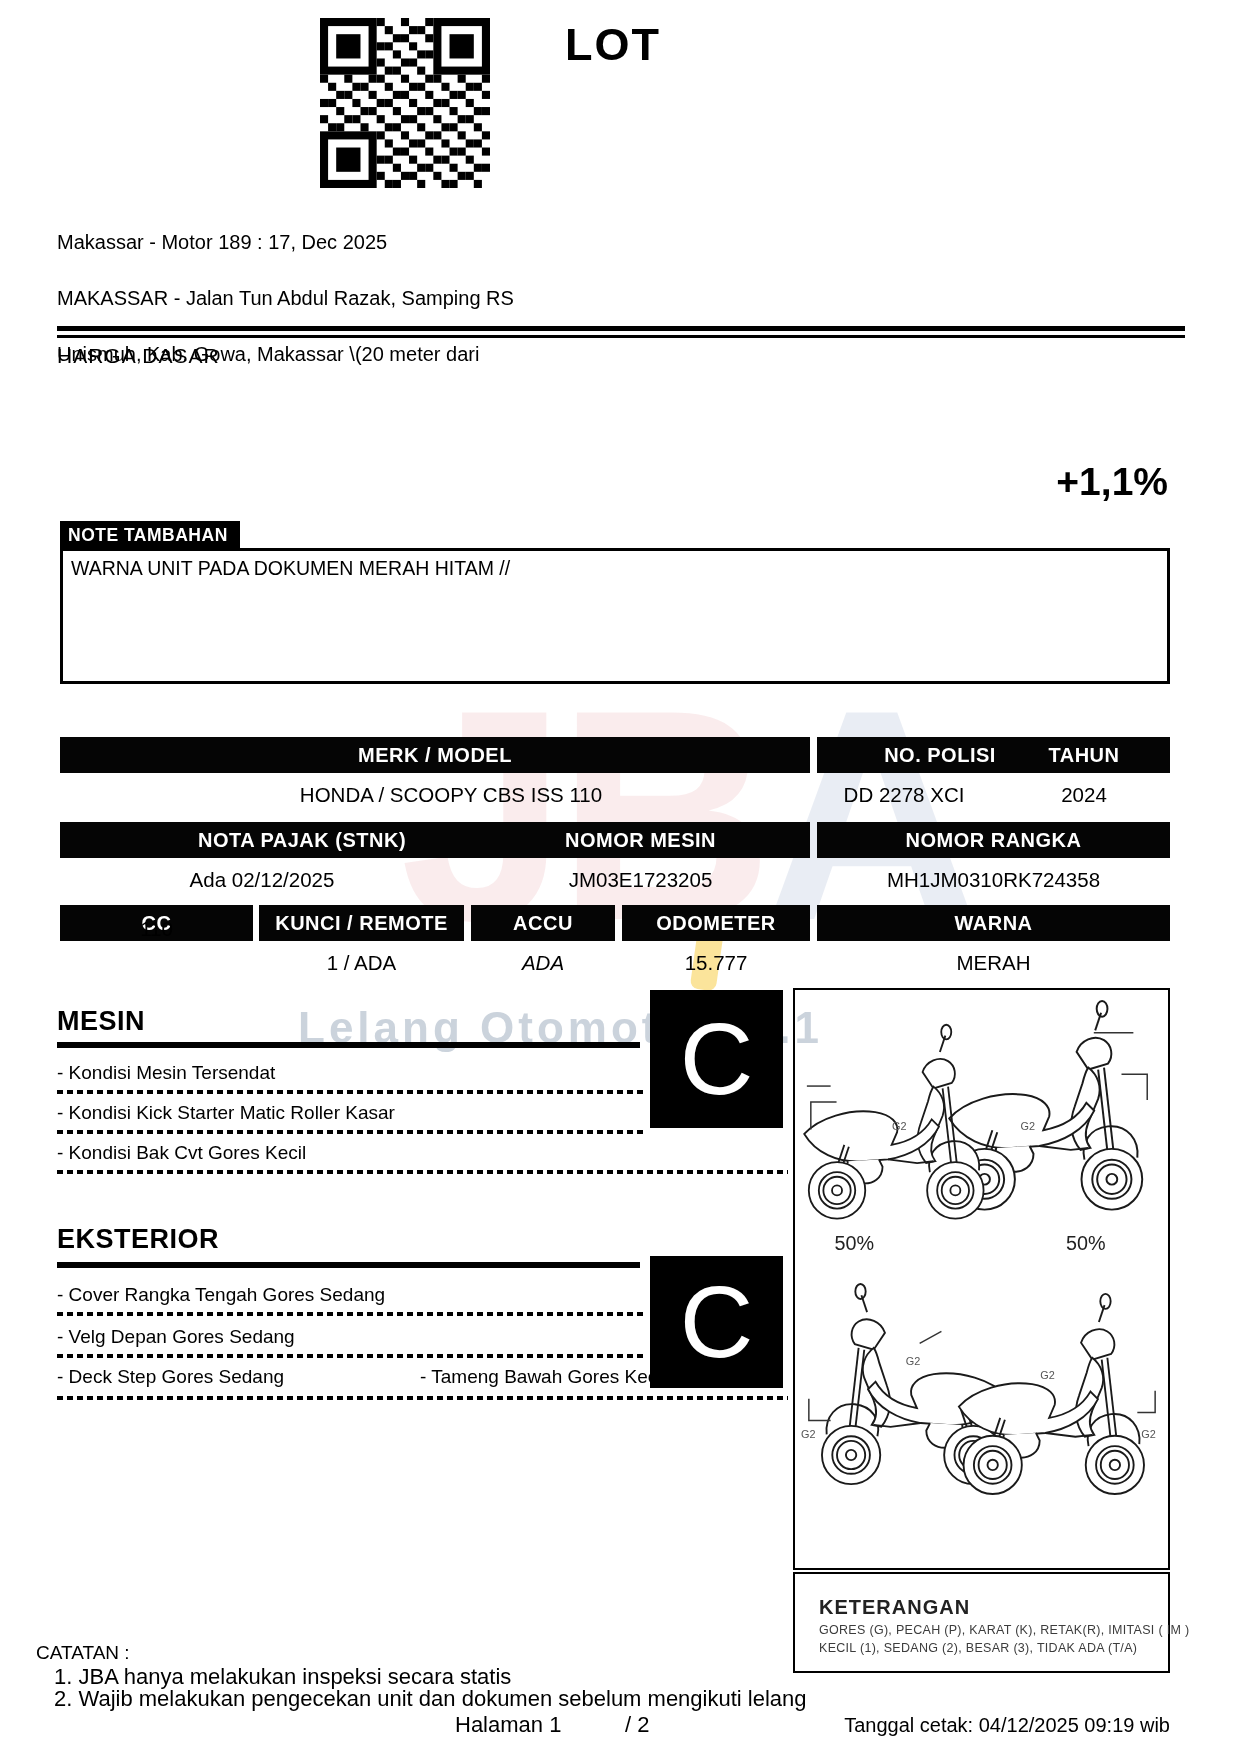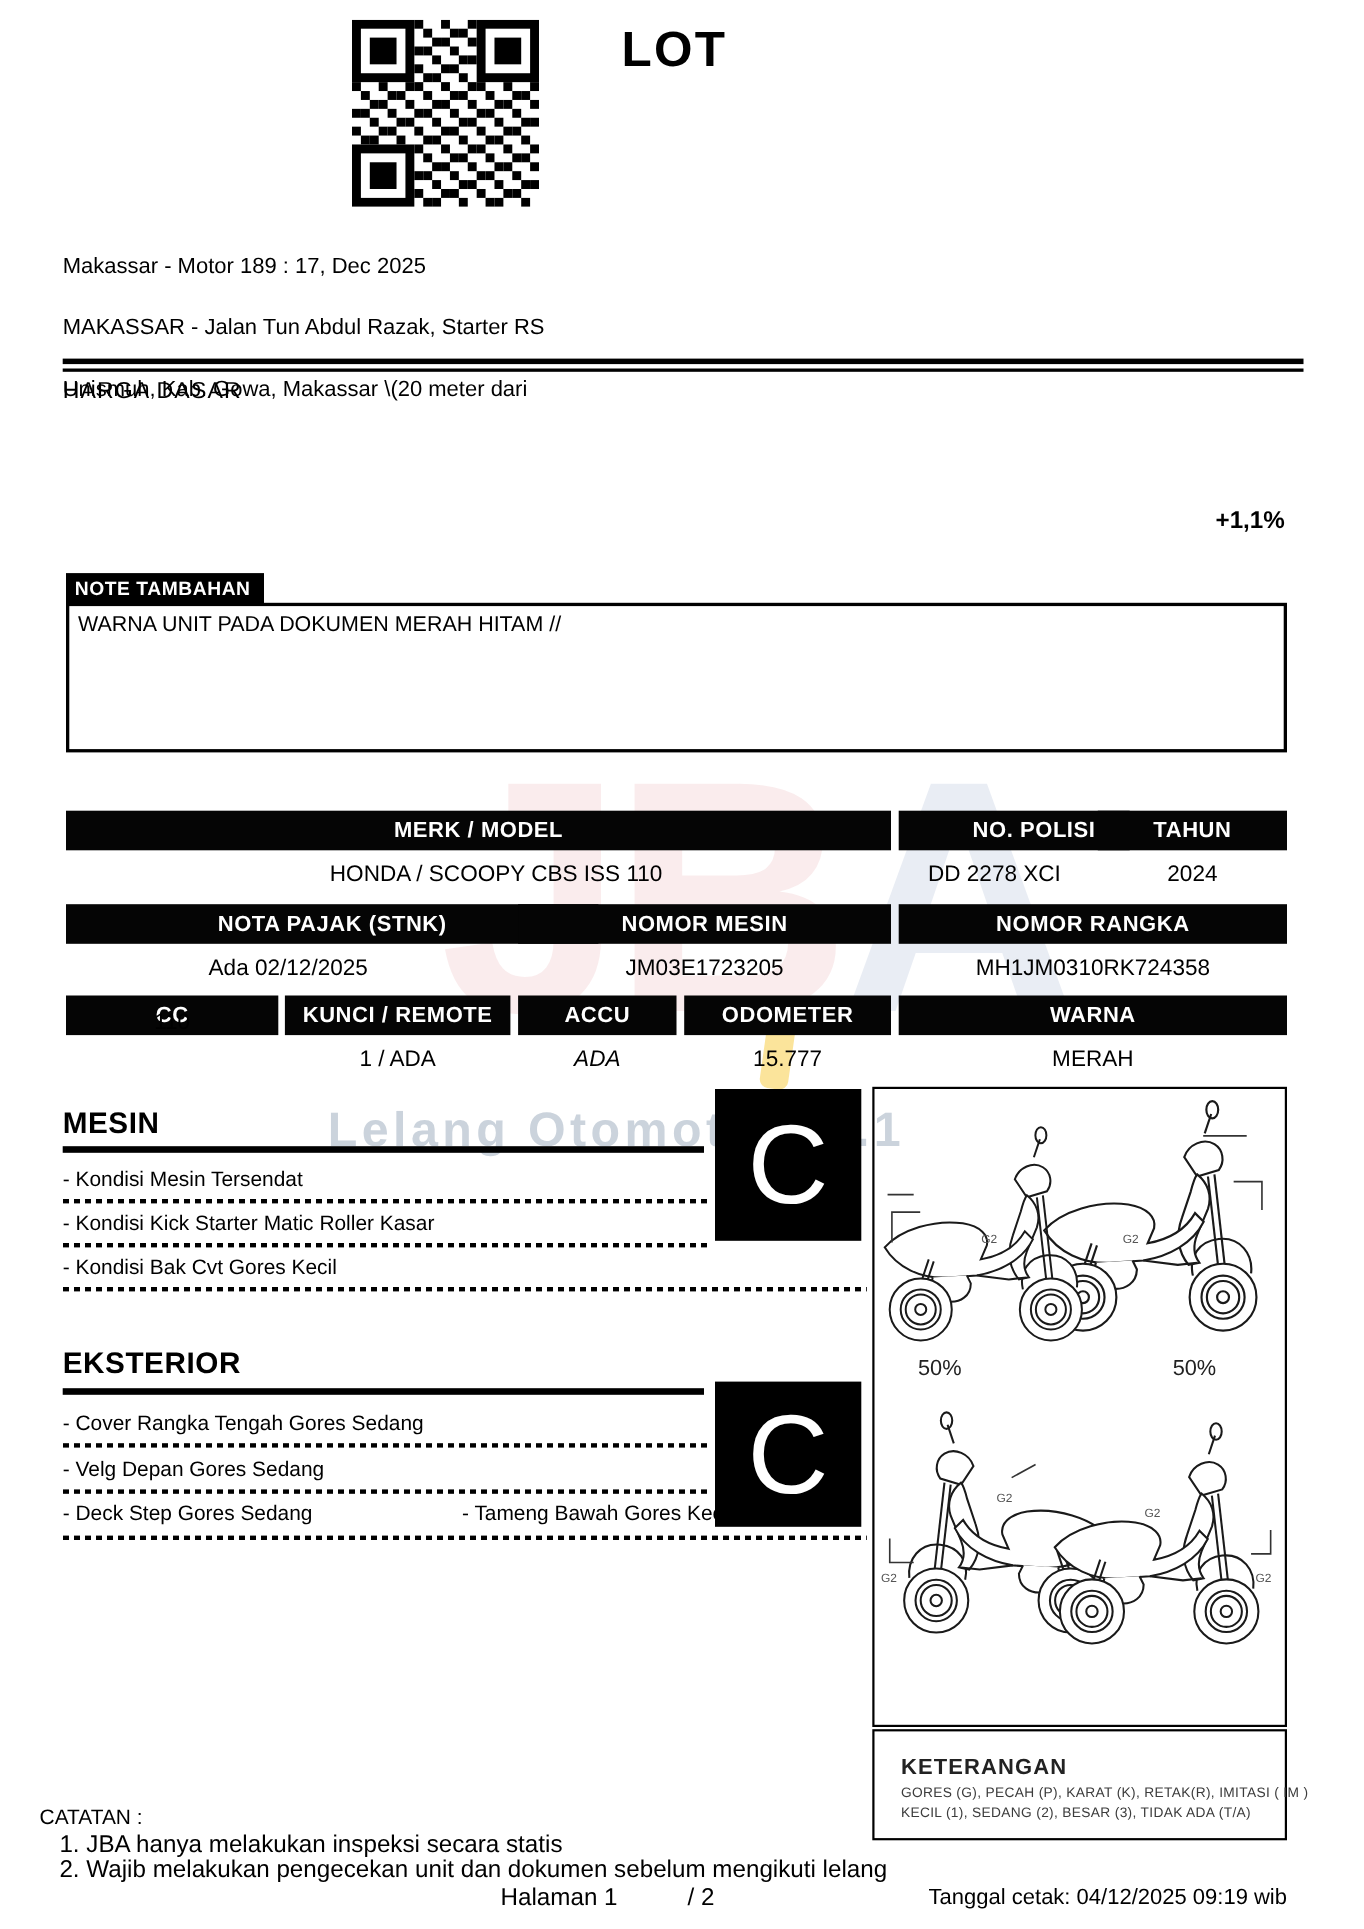--- a/index.html
+++ b/index.html
@@ -14,21 +14,21 @@
   .wm-a{color:rgba(74,110,168,0.12);}
   .wm-tag{font-size:44px;font-weight:700;letter-spacing:4px;color:rgba(152,168,186,0.5);}
   .wm-yellow{background:rgba(246,196,34,0.45);border-radius:8px;transform:rotate(8deg);}
   
   .lot-label{font-size:45px;font-weight:700;letter-spacing:2px;line-height:1;}
   .lot-number{font-size:270px;font-weight:700;letter-spacing:-14px;line-height:1;}
   .addr{font-size:20px;line-height:28px;white-space:pre;}
   .rule{border-top:5px solid #000;border-bottom:3px solid #000;height:4px;}
   .hd-label{font-size:21px;letter-spacing:1px;}
   .hd-value{font-size:138px;font-weight:700;line-height:1;letter-spacing:-4px;}
-  .adj{font-size:22px;font-weight:700;}
+  .adj{font-size:39px;font-weight:700;}
   .note-hdr{background:#000;color:#fff;font-size:17.5px;font-weight:700;padding:4px 12px 3px 8px;letter-spacing:0.5px;}
   .note-box{border:3px solid #000;}
   .note-text{font-size:19.5px;padding:6px 8px;}
   
   .hdr{background:#050505;color:#fff;font-size:20px;font-weight:700;height:36px;
        display:flex;align-items:center;justify-content:center;letter-spacing:0.5px;}
   .val{font-size:20.5px;height:40px;display:flex;align-items:center;justify-content:center;}
   
   .sec-title{font-size:27px;font-weight:700;letter-spacing:0.5px;}
   .sec-rule{background:#000;height:6px;}
@@ -194,21 +194,21 @@
       <rect x="120" y="8" width="40" height="40" fill="#fff"></rect>
       <rect x="128" y="16" width="24" height="24" fill="#000"></rect>
       <rect x="0" y="112" width="56" height="56" fill="#000"></rect>
       <rect x="8" y="120" width="40" height="40" fill="#fff"></rect>
       <rect x="16" y="128" width="24" height="24" fill="#000"></rect>
     </svg>
 
   <div class="abs z1 lot-label" style="left:565px;top:22px;">LOT</div>
 
   <div class="abs z1 addr" style="left:57px;top:228px;"><span>Makassar - Motor 189 : 17, Dec 2025</span><br>
-<span>MAKASSAR - Jalan Tun Abdul Razak, Starter RS</span><br>
+<span>MAKASSAR - Jalan Tun Abdul Razak, Samping RS</span><br>
 <span>Unismuh, Kab. Gowa, Makassar \(20 meter dari</span></div>
 
   <div class="abs z1 rule" style="left:57px;top:326px;width:1128px;"></div>
 
   <div class="abs z1 hd-label" style="left:57px;top:344px;">HARGA DASAR</div>
   <div class="abs z1 adj" style="right:72px;top:460px;">+1,1%</div>
 
   <div class="abs z1 note-hdr" style="left:60px;top:521px;">NOTE TAMBAHAN</div>
   <div class="abs z1 note-box" style="left:60px;top:548px;width:1104px;height:130px;">
     <div class="note-text">WARNA UNIT PADA DOKUMEN MERAH HITAM //</div>

